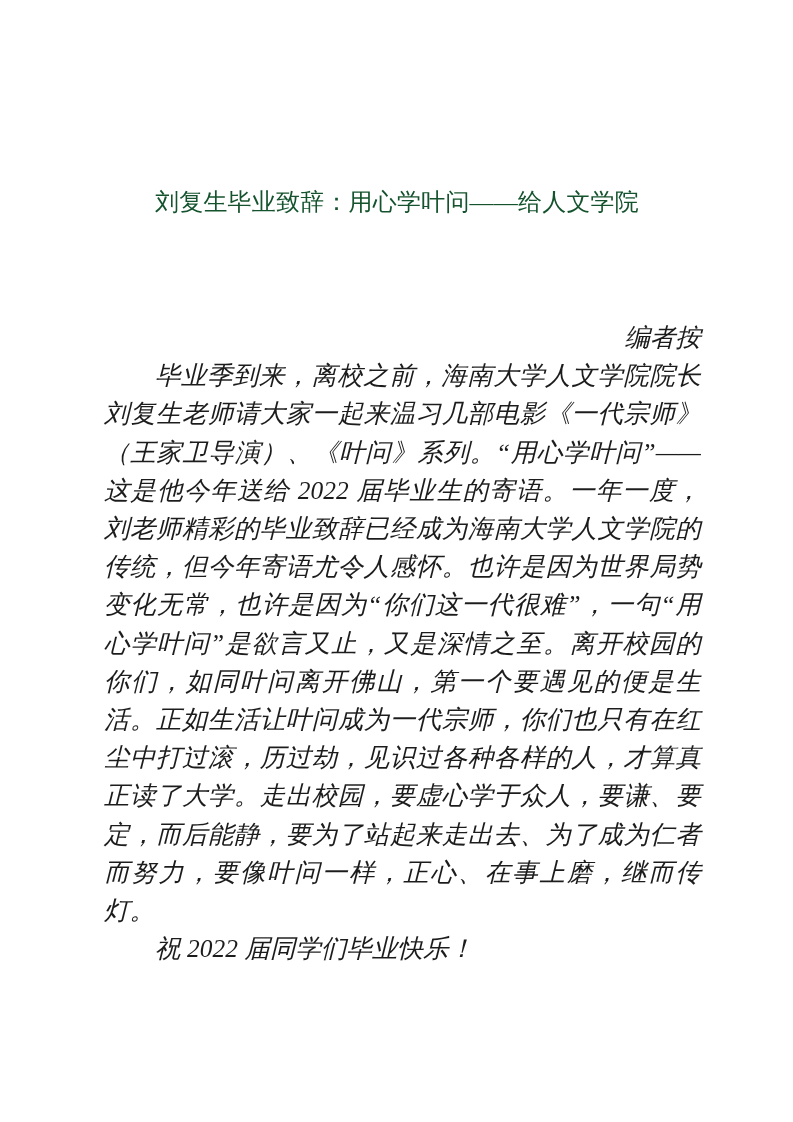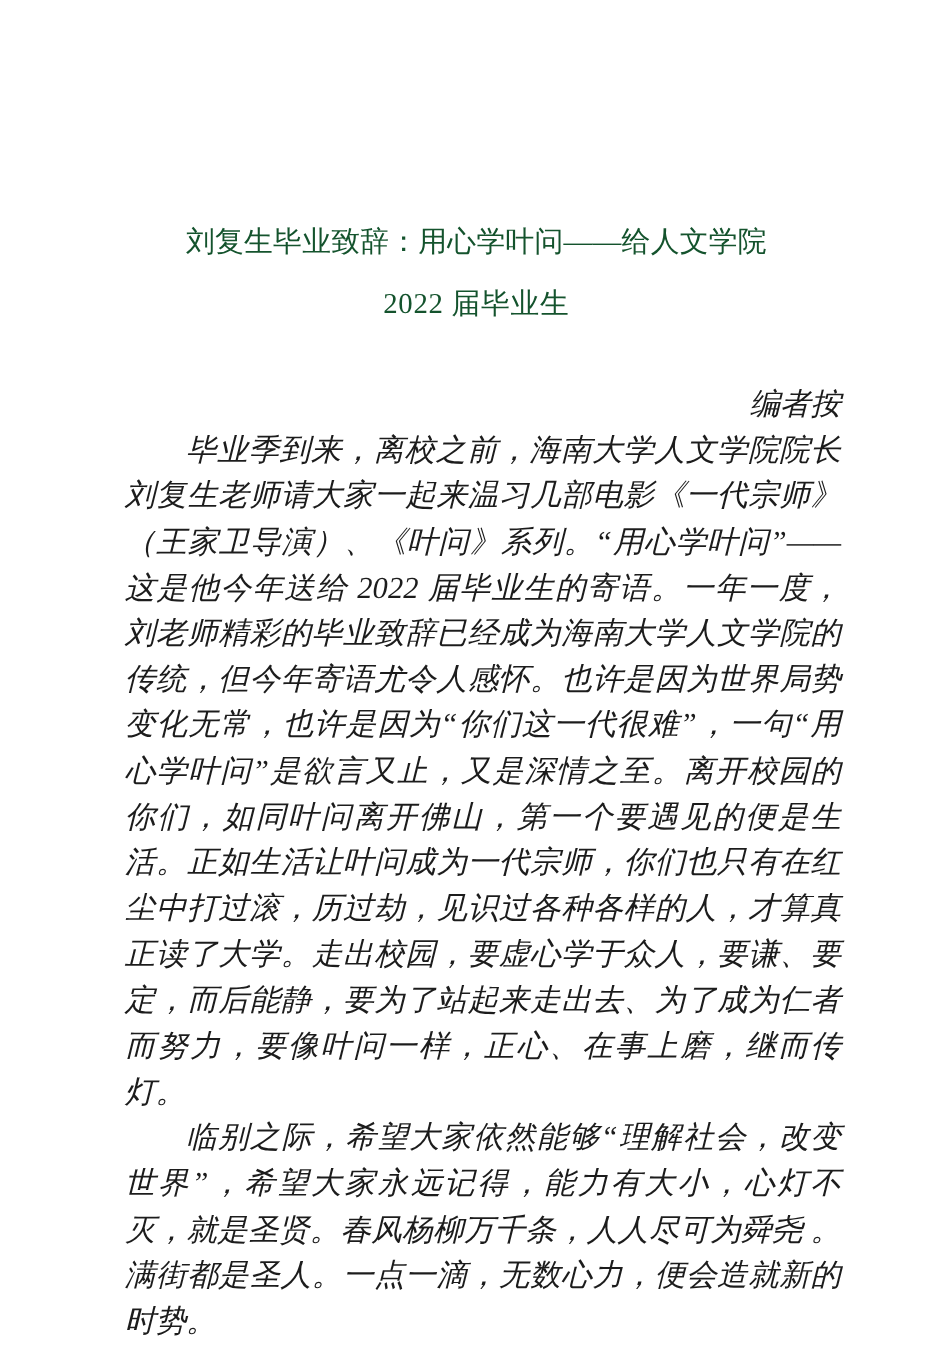--- a/index.html
+++ b/index.html
@@ -81,23 +81,21 @@
     text-align: left;
   }
 </style>
 </head>
 <body>
 
 <div class="page">
 
   <div class="doc-title">
     <span class="tline tline-1">刘复生毕业致辞：用心学叶问——给人文学院</span>
-    <span class="tline tline-2">2022 届毕业生</span>
   </div>
 
   <div class="doc-body">
     <p class="editor-note" style="text-indent: 51px; text-align: right;">编者按</p>
     <p class="para">毕业季到来，离校之前，海南大学人文学院院长刘复生老师请大家一起来温习几部电影《一代宗师》（王家卫导演）、《叶问》系列。“用心学叶问”——这是他今年送给 2022 届毕业生的寄语。一年一度，刘老师精彩的毕业致辞已经成为海南大学人文学院的传统，但今年寄语尤令人感怀。也许是因为世界局势变化无常，也许是因为“你们这一代很难”，一句“用心学叶问”是欲言又止，又是深情之至。离开校园的你们，如同叶问离开佛山，第一个要遇见的便是生活。正如生活让叶问成为一代宗师，你们也只有在红尘中打过滚，历过劫，见识过各种各样的人，才算真正读了大学。走出校园，要虚心学于众人，要谦、要定，而后能静，要为了站起来走出去、为了成为仁者而努力，要像叶问一样，正心、在事上磨，继而传灯。</p>
-    <p class="para">临别之际，希望大家依然能够“理解社会，改变世界”，希望大家永远记得，能力有大小，心灯不灭，就是圣贤。春风杨柳万千条，人人尽可为舜尧 。满街都是圣人。一点一滴，无数心力，便会造就新的时势。</p>
     <p class="closing" style="text-indent: 51px;">祝 2022 届同学们毕业快乐！</p>
   </div>
 
 </div>
 
 </body></html>

